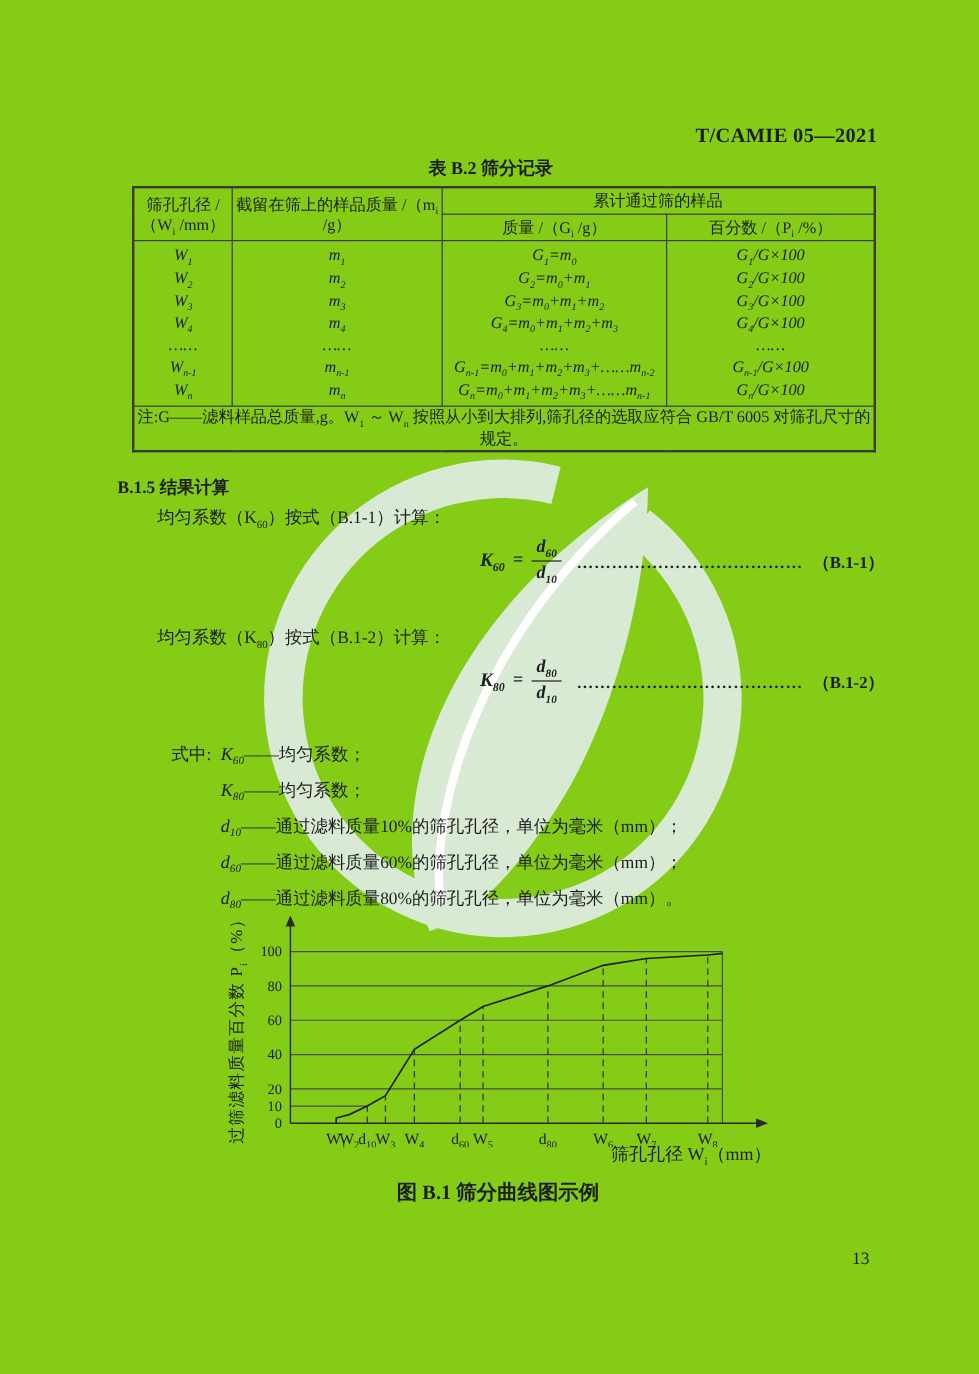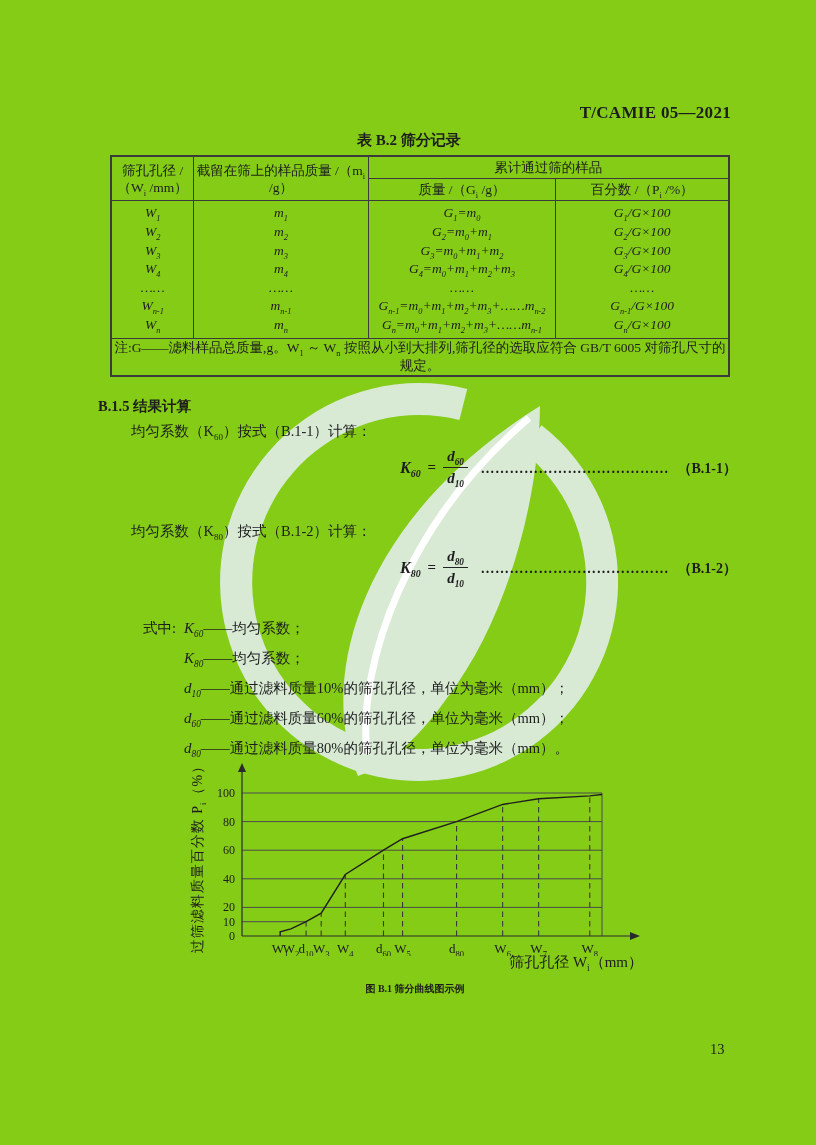--- a/index.html
+++ b/index.html
@@ -33,21 +33,21 @@
   .defs{position:absolute;left:131px;top:619px;font-size:14.5px;}
   .def-line{position:absolute;left:0;white-space:nowrap;margin-left:12px;}
   .def-line .term{font-style:italic;font-size:15px;}
   .def-line.cont{padding-left:41px;}
   .where{display:inline-block;width:41px;}
   .d1{top:0}.d2{top:30px}.d3{top:60px}.d4{top:90px}.d5{top:120px}
   .chart{position:absolute;left:185px;top:760px;width:460px;height:255px;}
   .ylabel{position:absolute;left:-84px;top:86px;width:196px;height:20px;text-align:center;
           transform:rotate(-90deg);font-size:14px;letter-spacing:1px;white-space:nowrap;}
   .xlabel{position:absolute;right:2px;top:193px;font-size:15px;}
-  .caption{position:absolute;left:0;top:222px;width:100%;text-align:center;font-weight:bold;font-size:10px;}
+  .caption{position:absolute;left:0;top:222px;width:100%;text-align:center;font-weight:bold;font-size:17px;}
   .pageno{position:absolute;left:698px;top:1041px;font-size:14.5px;margin-left:12px;}
 </style>
 </head>
 <body>
 
 <div class="page">
 
   <svg class="watermark" viewBox="0 0 420 420" aria-hidden="true">
     <path d="M 258.2 16.9 A 199 199 0 1 0 332.6 53.2 L 312.9 78.4 A 167 167 0 1 1 250.4 48.0 Z" fill="#d8e9d4"></path>
     <path d="M 149 404 C 108 310, 148 148, 331 34 C 330 128, 298 248, 238 326 C 214 360, 184 392, 149 404 Z" fill="#d8e9d4"></path>

